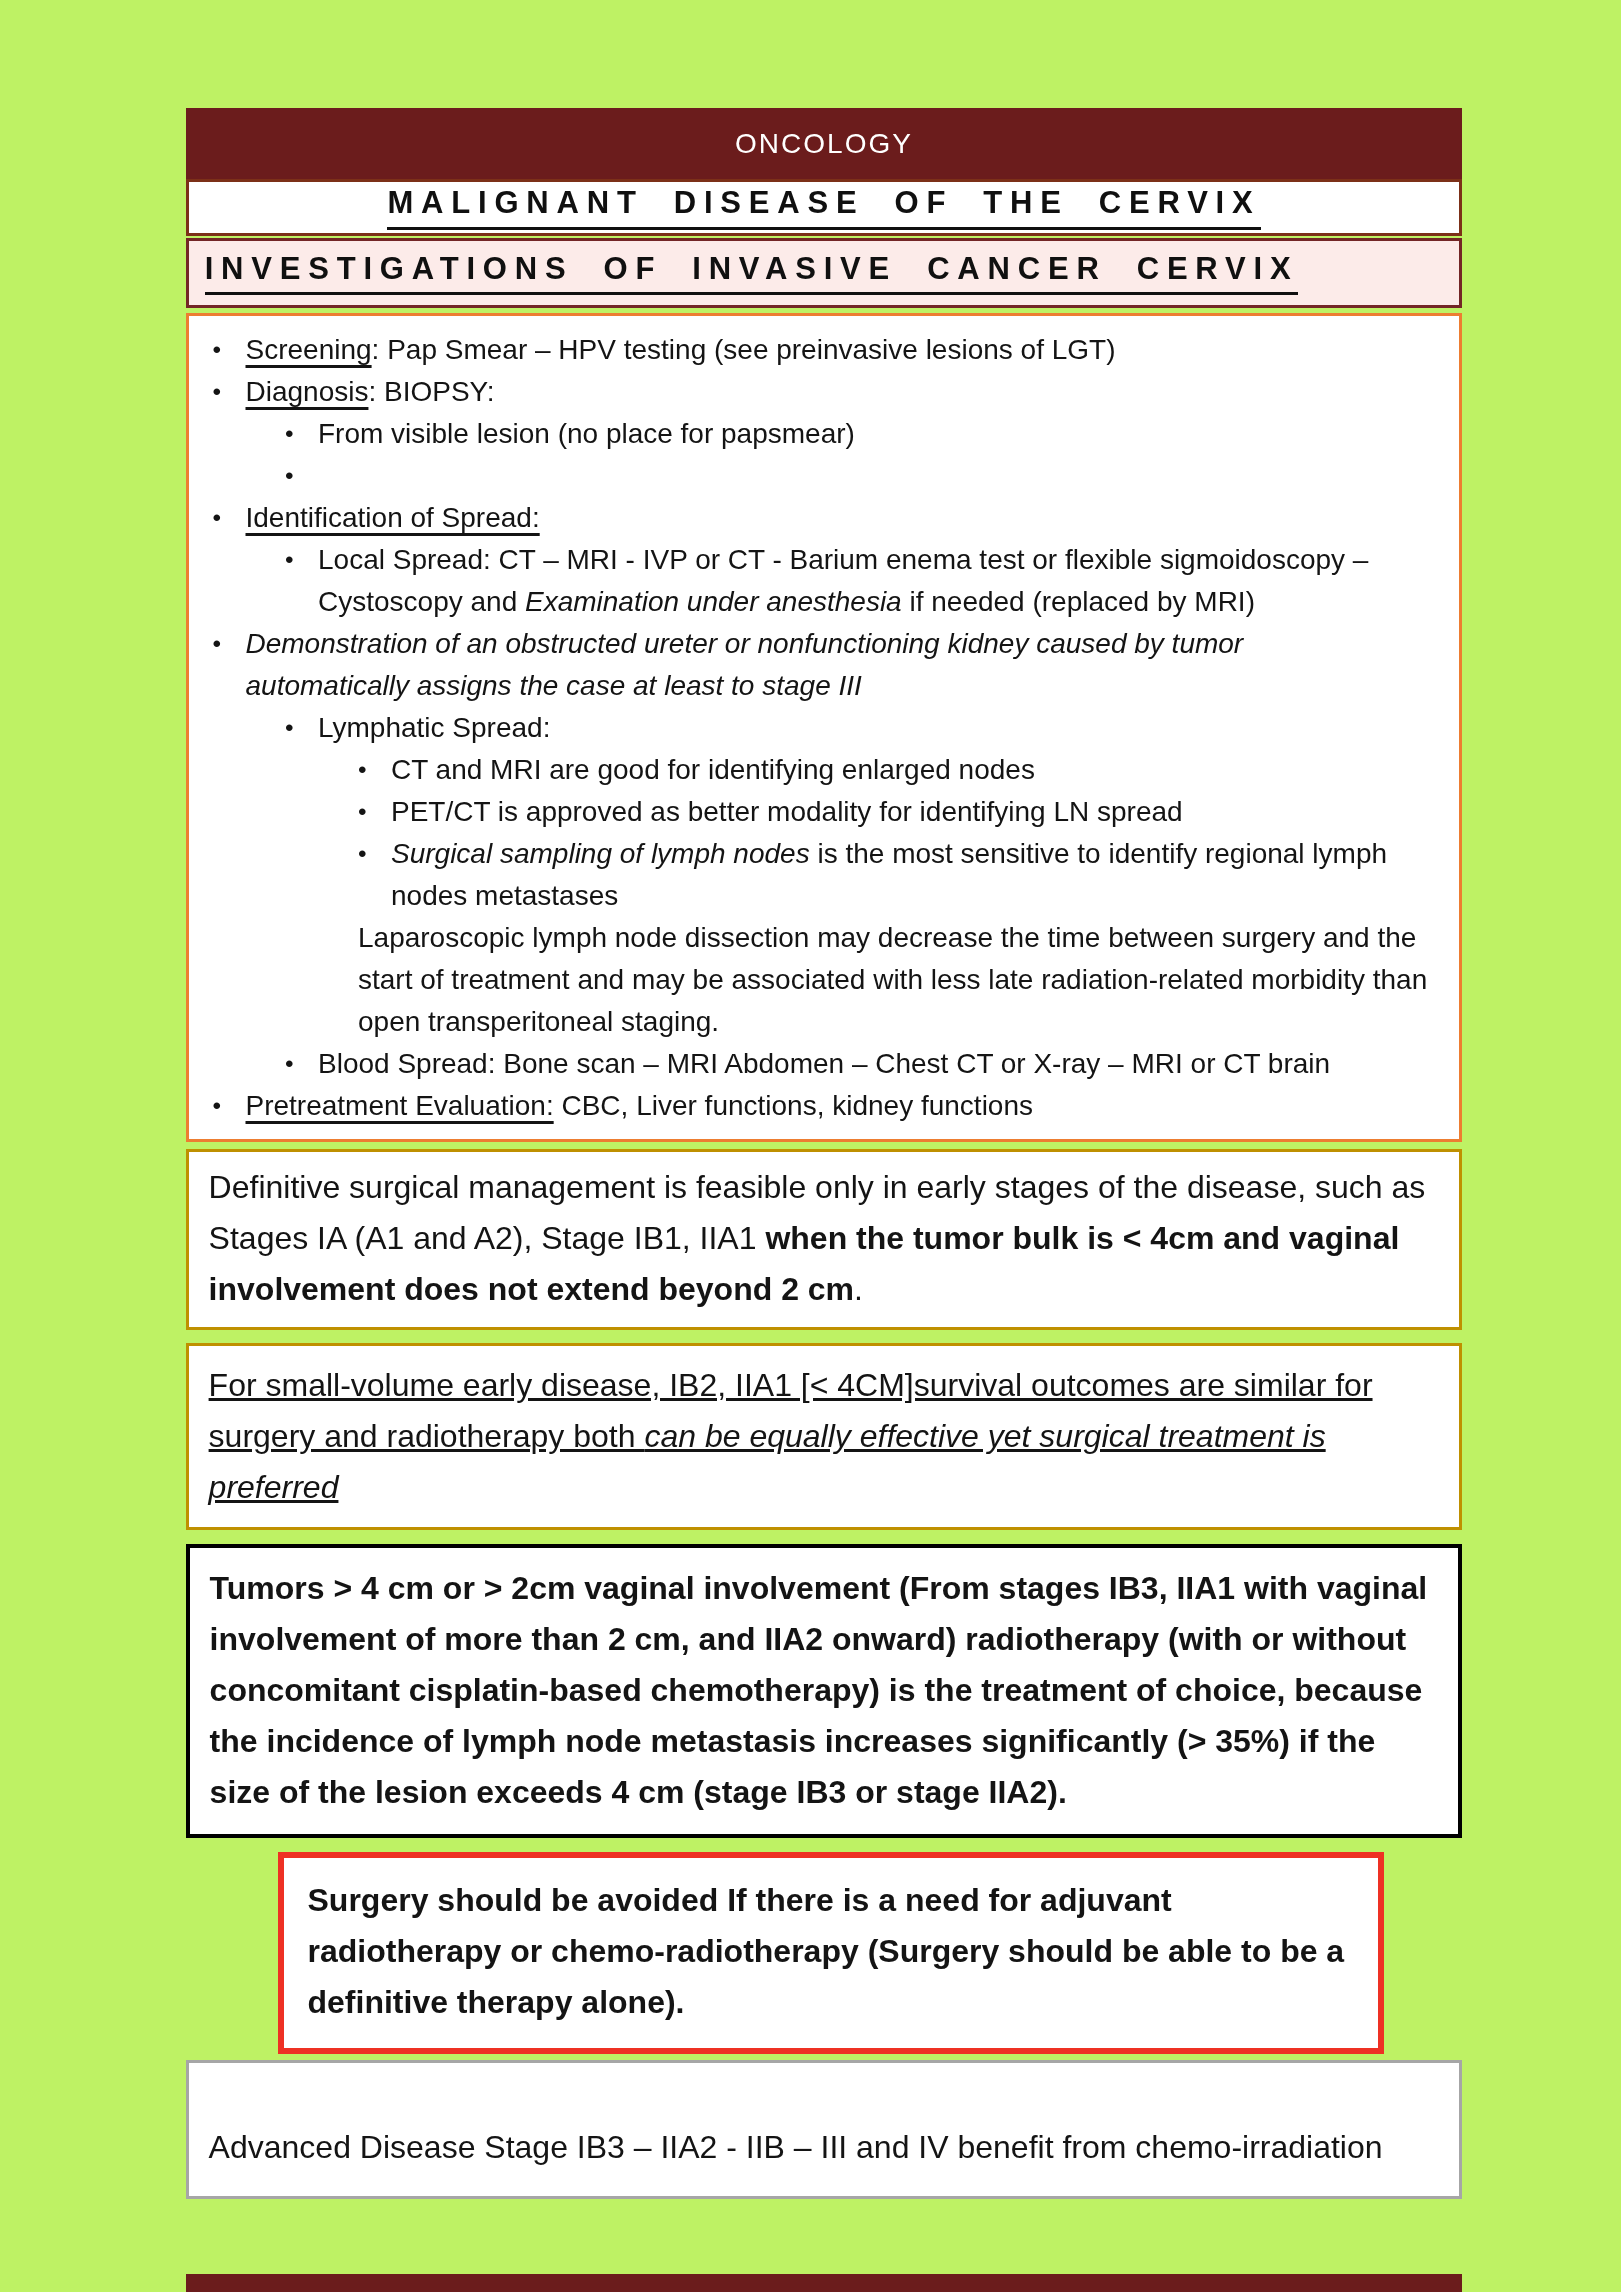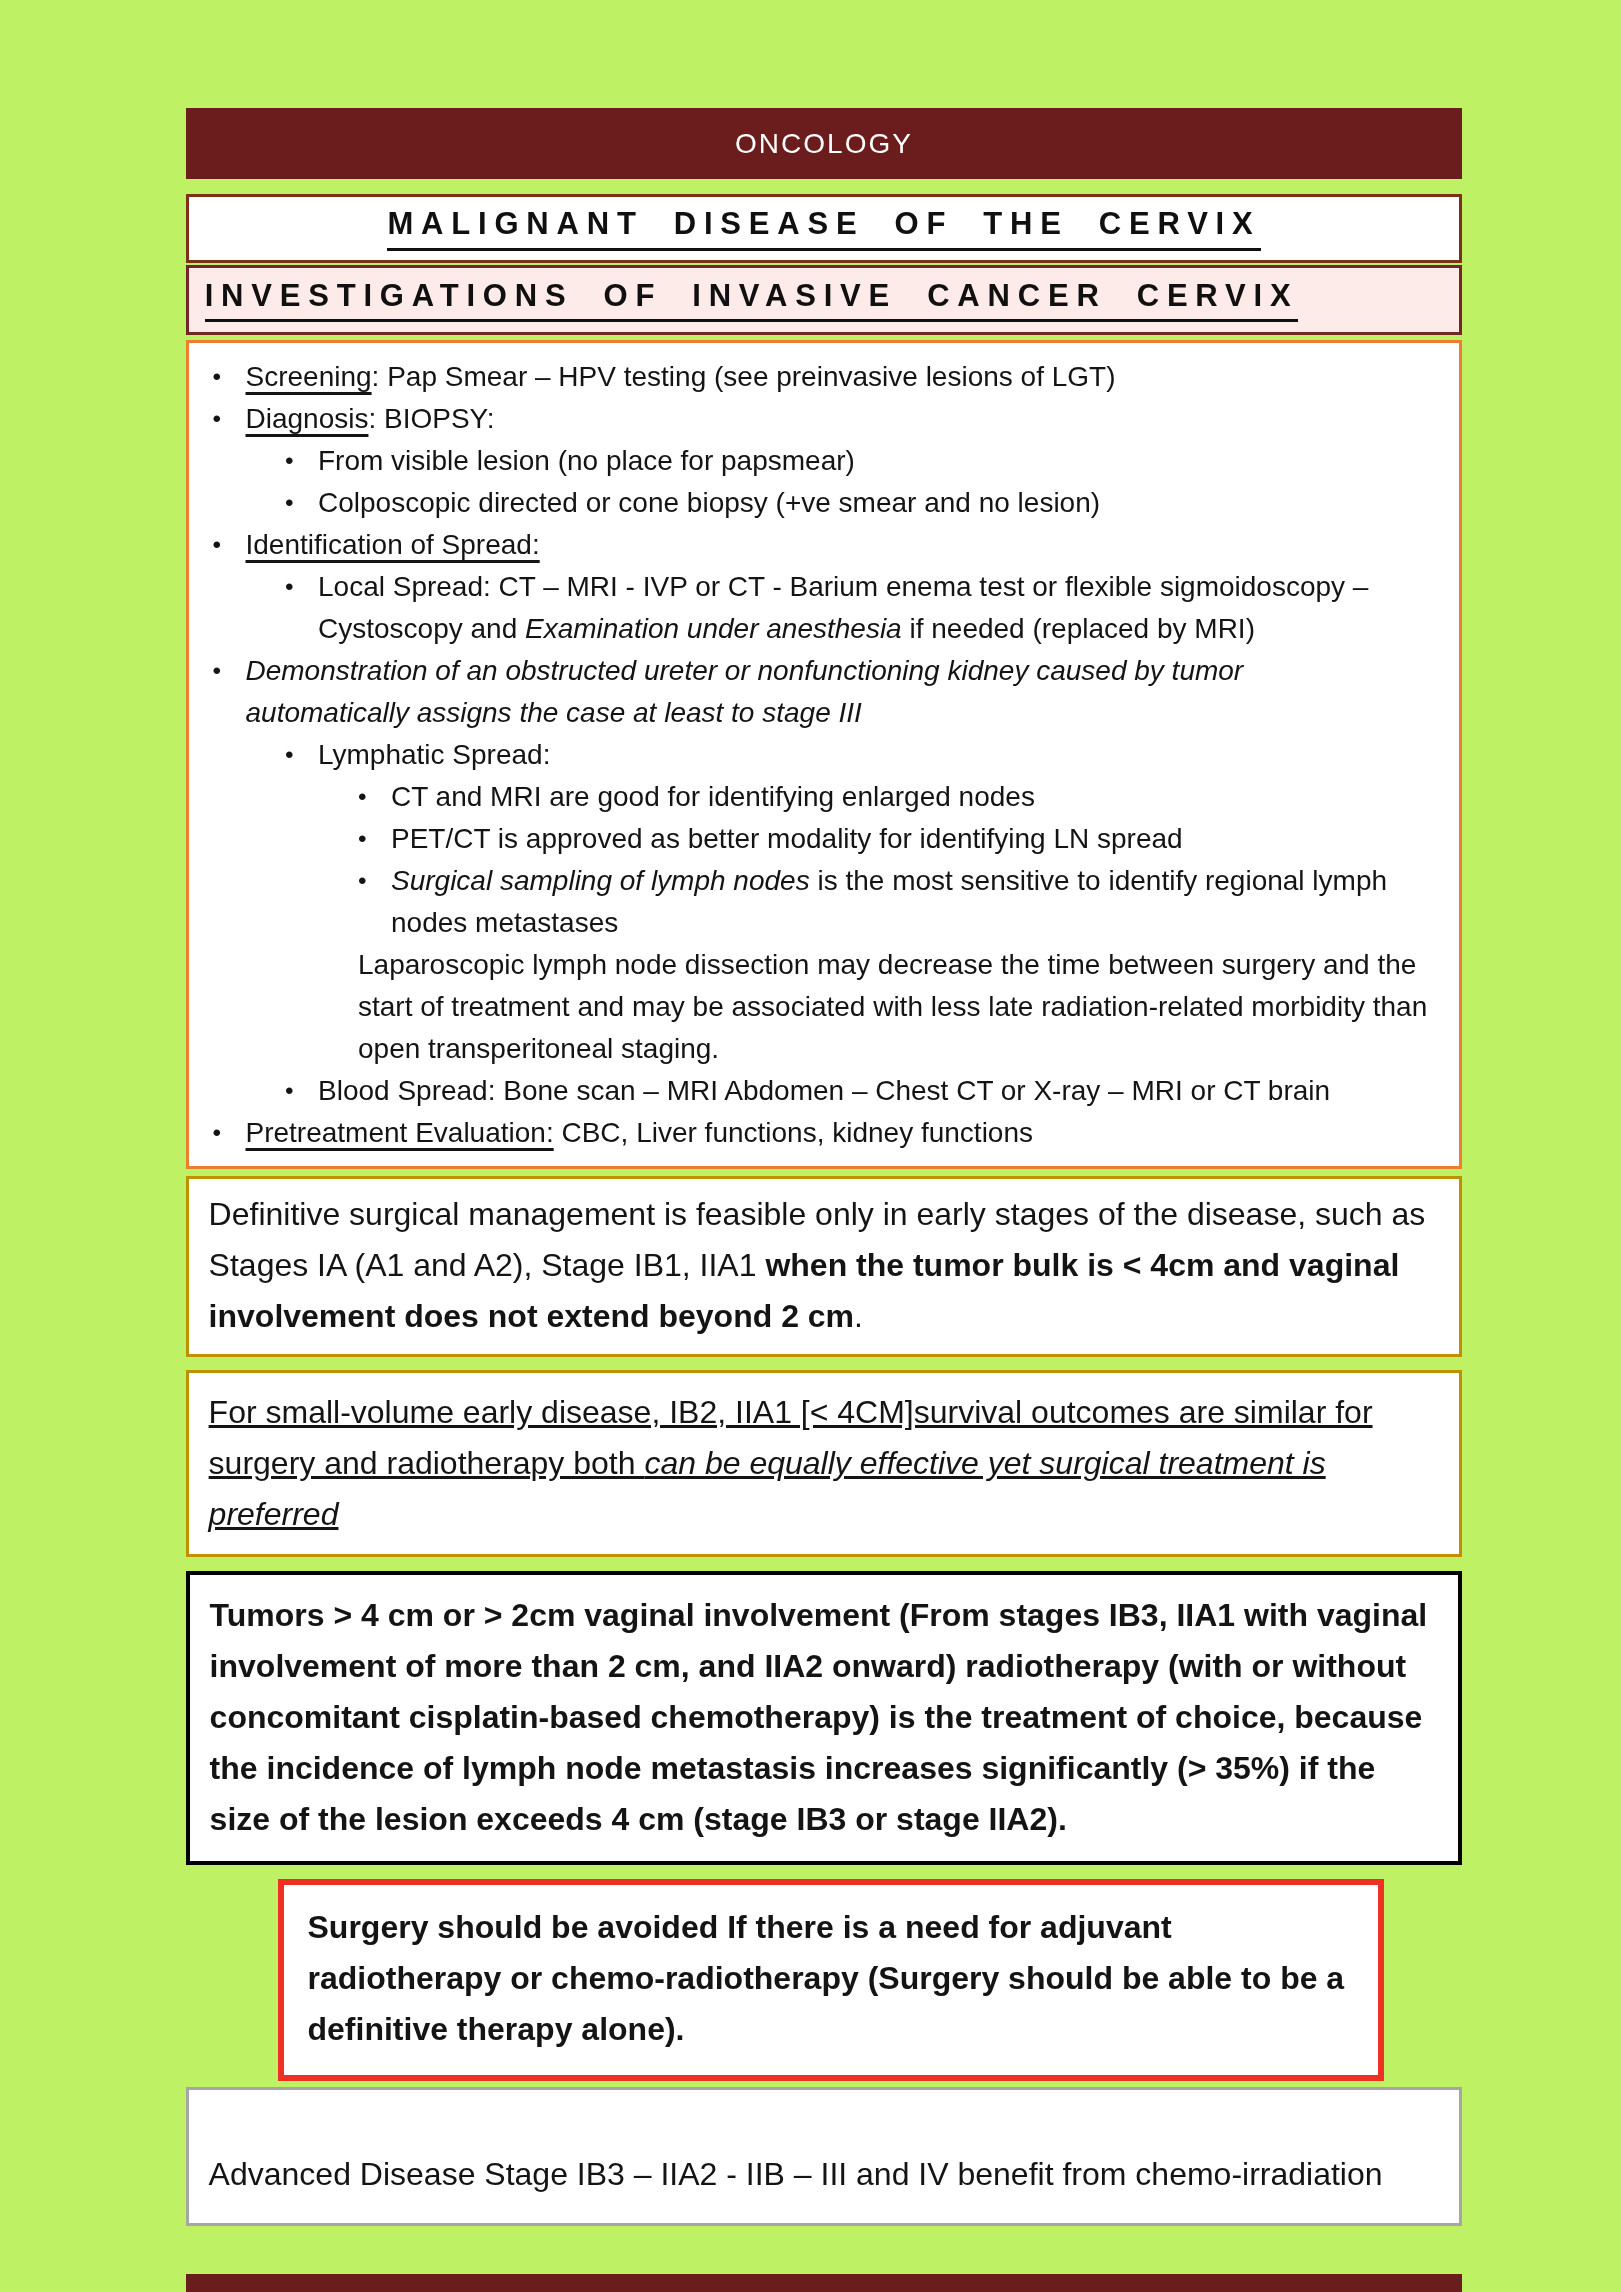--- a/index.html
+++ b/index.html
@@ -21,21 +21,21 @@
     display:flex;align-items:center;justify-content:center;
     color:#fff;font-size:28px;letter-spacing:2px;font-weight:400;
   }
   .footer-band{
     position:absolute;left:186px;bottom:0;width:1276px;height:18.6px;
     background:var(--maroon,#6b1c1c);
   }
 
   
   .titlebox{
-    margin-top:15px;height:69px;background:#fff;
+    margin-top:0;height:57px;background:#fff;
     border:3.9px solid var(--title-border,#7c3018);
     display:flex;align-items:center;justify-content:center;
   }
   .subhead{
     margin-top:2px;height:70px;
     background:var(--pink-fill,#fcebe9);
     border:3.9px solid var(--pink-border,#732626);
     display:flex;align-items:center;
   }
   .subhead.left{justify-content:flex-start;padding-left:15.7px;}
@@ -120,21 +120,20 @@
           <div class="li ind0 b-dot" data-name="list-item">
             <span class="blt" data-name="bullet-icon">•</span>
             <span class="litxt" data-name="list-item-text"><span class="r-u" data-name="text-run">Diagnosis</span><span class="r-n" data-name="text-run">: BIOPSY:</span></span>
           </div>
           <div class="li ind1 b-dot" data-name="list-item">
             <span class="blt" data-name="bullet-icon">•</span>
             <span class="litxt" data-name="list-item-text"><span class="r-n" data-name="text-run">From visible lesion (no place for papsmear)</span></span>
           </div>
           <div class="li ind1 b-dot" data-name="list-item">
             <span class="blt" data-name="bullet-icon">•</span>
-            <span class="litxt" data-name="list-item-text"><span class="r-n" data-name="text-run">Colposcopic directed or cone biopsy (+ve smear and no lesion)</span></span>
           </div>
           <div class="li ind0 b-dot" data-name="list-item">
             <span class="blt" data-name="bullet-icon">•</span>
             <span class="litxt" data-name="list-item-text"><span class="r-u" data-name="text-run">Identification of Spread:</span></span>
           </div>
           <div class="li ind1 b-dot" data-name="list-item">
             <span class="blt" data-name="bullet-icon">•</span>
             <span class="litxt" data-name="list-item-text"><span class="r-n" data-name="text-run">Local Spread: CT – MRI - IVP or CT - Barium enema test or flexible sigmoidoscopy – Cystoscopy and </span><span class="r-i" data-name="text-run">Examination under anesthesia</span><span class="r-n" data-name="text-run"> if needed (replaced by MRI)</span></span>
           </div>
           <div class="li ind0 b-dot" data-name="list-item">

